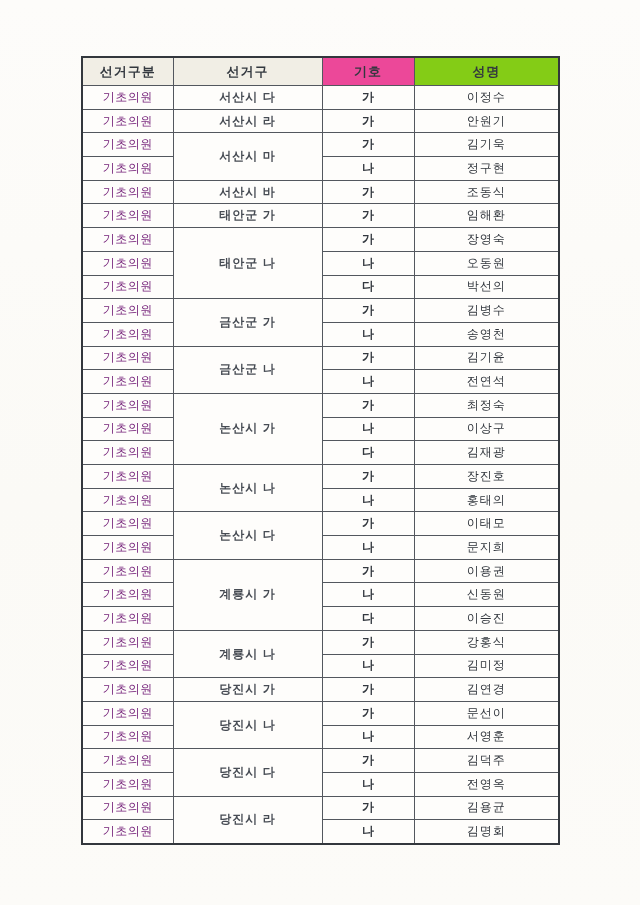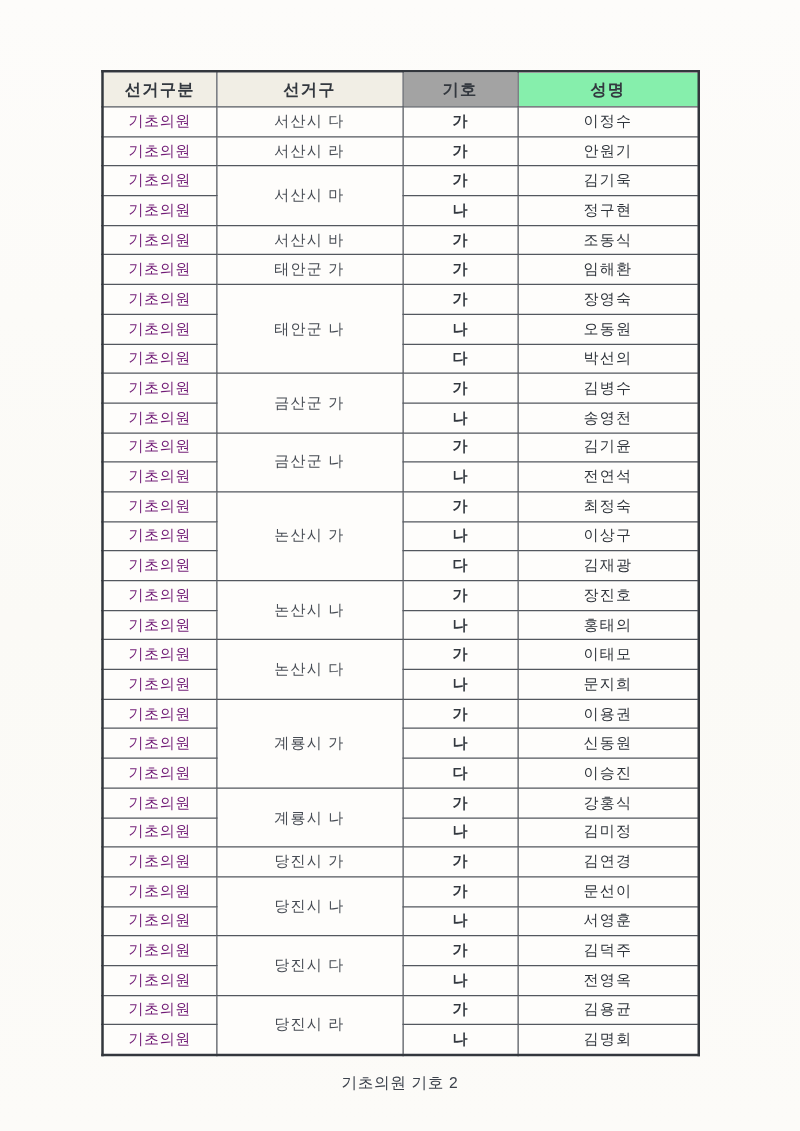--- a/index.html
+++ b/index.html
@@ -50,20 +50,21 @@
     height: 22.7px;
     font-size: 12px;
   }
   td.cat {
     color: #701a75;
     letter-spacing: 0.5px;
   }
   td.dist {
     color: #474c54;
     letter-spacing: 1px;
+    font-weight: bold;
   }
   td.sym {
     font-weight: bold;
     color: #33383f;
   }
   td.name {
     font-weight: normal;
     color: #2f343b;
     letter-spacing: 1px;
   }
@@ -87,22 +88,22 @@
     <colgroup>
       <col style="width:91px">
       <col style="width:149px">
       <col style="width:92px">
       <col style="width:145px">
     </colgroup>
     <thead>
       <tr>
         <th style="background: rgb(241, 238, 229);">선거구분</th>
         <th style="background: rgb(241, 238, 229); margin-top: 32px;">선거구</th>
-        <th style="background: #a3a3a3; margin-top: 41px;">기호</th>
-        <th style="background: #86efac;">성명</th>
+        <th style="background: #ec4899; margin-top: 41px;">기호</th>
+        <th style="background: #84cc16;">성명</th>
       </tr>
     </thead>
     <tbody>
         <tr>
           <td class="cat">기초의원</td>
           <td class="dist" rowspan="1">서산시 다</td>
           <td class="sym">가</td>
           <td class="name">이정수</td>
         </tr>
         <tr>
@@ -272,15 +273,14 @@
           <td class="name">김용균</td>
         </tr>
         <tr>
           <td class="cat">기초의원</td>
           <td class="sym">나</td>
           <td class="name">김명회</td>
         </tr>
       </tbody>
   </table>
 
-  <div class="footer-caption">기초의원 기호 2</div>
 
 </div>
 
 </body></html>

